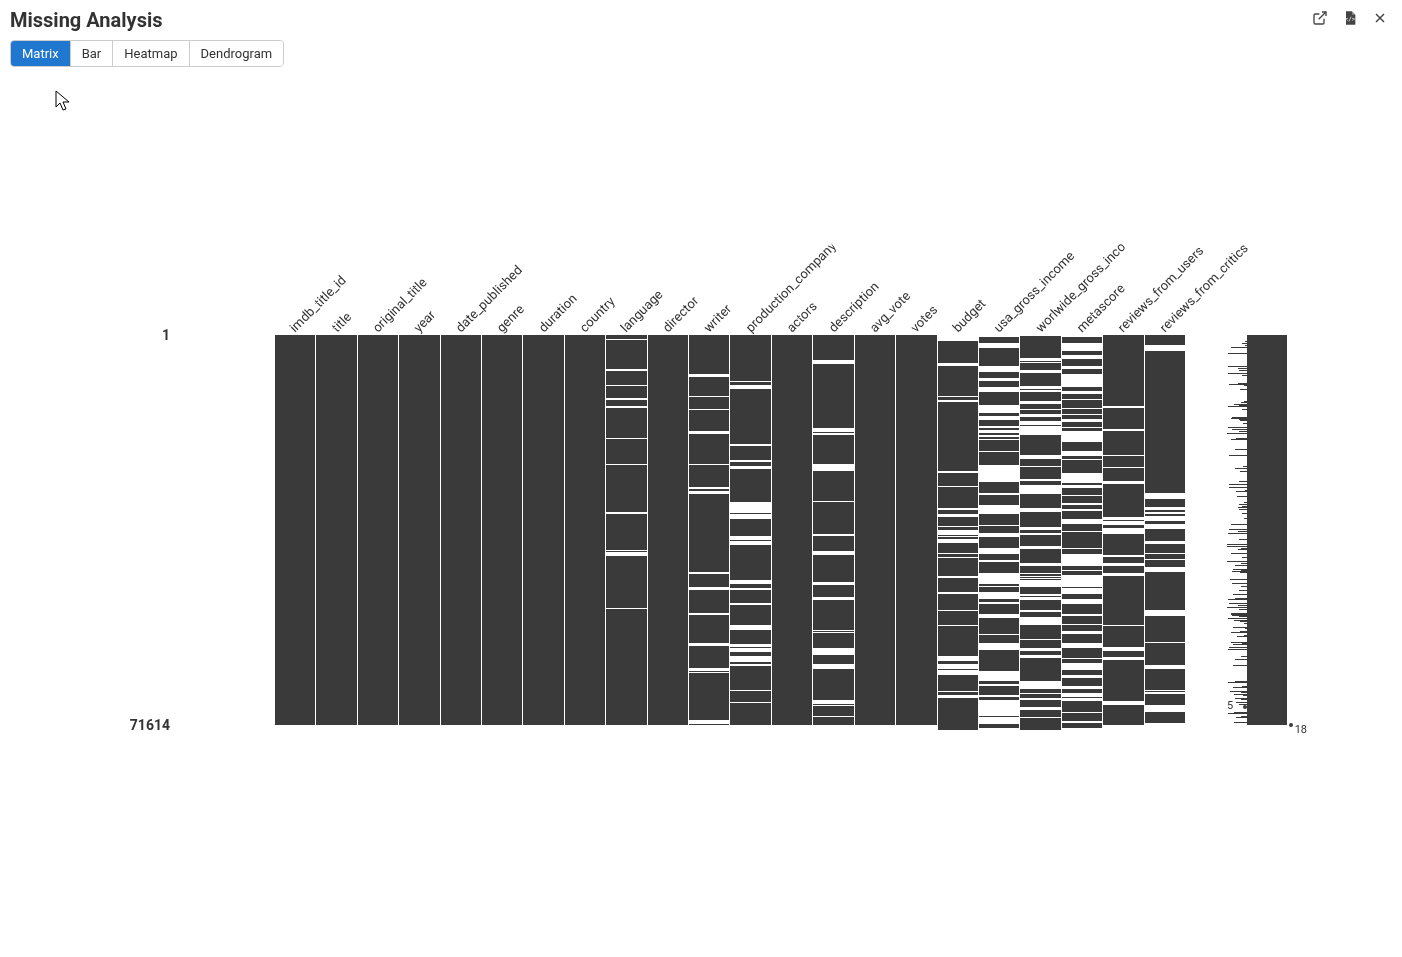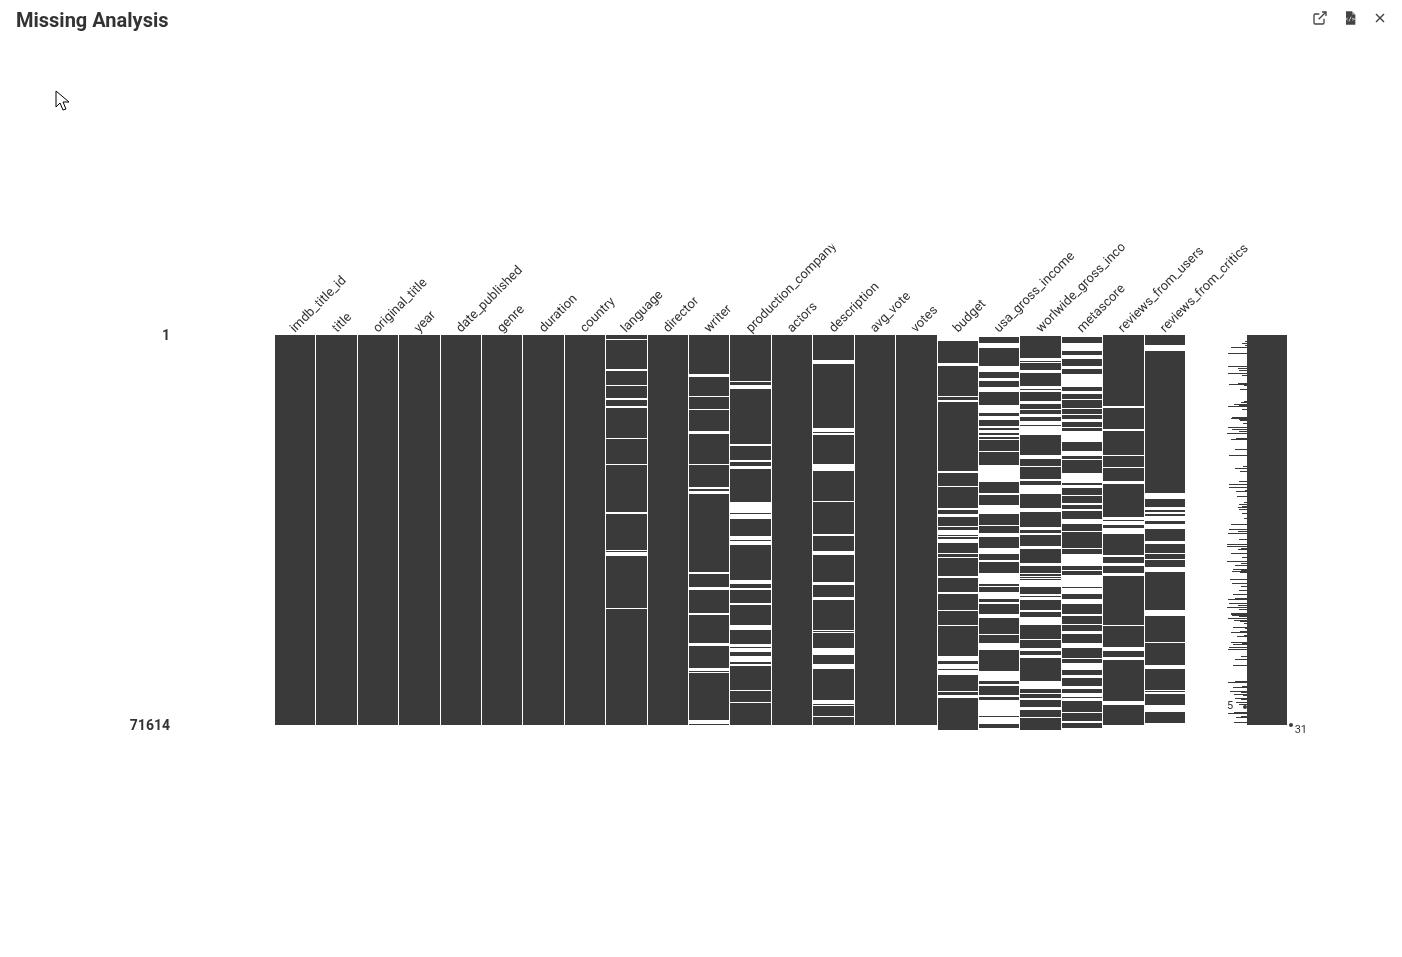--- a/index.html
+++ b/index.html
@@ -1,19 +1,19 @@
 <!DOCTYPE html>
 <html><head>
 <meta charset="utf-8">
 <style>
   * { box-sizing: border-box; }
   html, body { margin: 0; padding: 0; font-family: "Segoe UI", Roboto, Arial, sans-serif; background: #fff; color: #333; }
   .container { width: 1402px; height: 957px; position: relative; padding: 8px 10px; }
   .header-row { display: flex; justify-content: space-between; align-items: flex-start; }
-  .title { font-size: 20px; font-weight: 700; color: #333; margin: 0 0 8px 6px; }
+  .title { font-size: 20px; font-weight: 700; color: #333; margin: 0 0 8px 0; }
   .header-actions { display: flex; gap: 14px; align-items: center; padding-right: 4px; padding-top: 2px; }
   .header-actions .icon-btn { cursor: pointer; color: #444; display: inline-flex; }
   .tabs { display: inline-flex; border: 1px solid #ccc; border-radius: 4px; overflow: hidden; }
   .tab { padding: 5px 11px; font-size: 13px; color: #333; background: #fff; border-right: 1px solid #ccc; cursor: pointer; user-select: none; }
   .tab:last-child { border-right: none; }
   .tab.active { background: #1f77d0; color: #fff; }
   .chart-wrap { position: absolute; left: 100px; top: 265px; width: 1100px; height: 470px; }
   .col-labels { position: absolute; left: 175px; top: 0; width: 910px; height: 70px; }
   .col-label { position: absolute; bottom: 0; font-size: 13px; color: #333; transform-origin: left bottom; transform: rotate(-45deg); white-space: nowrap; max-width: 120px; overflow: hidden; }
   .ytick { position: absolute; font-size: 14px; font-weight: 700; color: #333; text-align: right; }
@@ -52,20 +52,26 @@
       </span>
       <span class="icon-btn">
         <svg width="16" height="16" viewBox="0 0 24 24" fill="none" stroke="currentColor" stroke-width="2">
             <line x1="18" y1="6" x2="6" y2="18"></line>
             <line x1="6" y1="6" x2="18" y2="18"></line>
           </svg>
       </span>
     </div>
   </div>
 
+  <div class="tabs">
+    <div class="tab active">Matrix</div>
+    <div class="tab">Bar</div>
+    <div class="tab">Heatmap</div>
+    <div class="tab">Dendrogram</div>
+  </div>
 
   <div class="chart-wrap">
     <div class="col-labels" id="col-labels">
         <div class="col-label" style="left: 22.225px;">imdb_title_id</div>
         <div class="col-label" style="left: 63.6341px;">title</div>
         <div class="col-label" style="left: 105.043px;">original_title</div>
         <div class="col-label" style="left: 146.452px;">year</div>
         <div class="col-label" style="left: 187.861px;">date_published</div>
         <div class="col-label" style="left: 229.27px;">genre</div>
         <div class="col-label" style="left: 270.68px;">duration</div>
@@ -830,21 +836,21 @@
           <div class="spark-line" style="top: 132.73px; width: 11.9897px;"></div>
           <div class="spark-line" style="top: 103.362px; width: 11.0347px;"></div>
           <div class="spark-line" style="top: 94.3037px; width: 15.3591px;"></div>
           <div class="spark-line" style="top: 296.091px; width: 6.98134px;"></div>
           <div class="spark-line" style="top: 209.089px; width: 19.5466px;"></div>
           <div class="spark-line" style="top: 97.7389px; width: 19.8062px;"></div>
         </div>
       <div class="spark-dot" style="left:16px; top:370px;"></div>
       <div class="spark-dot" style="right:-6px; top:388px;"></div>
       <div class="spark-label" style="left:0px; top:364px;">5</div>
-      <div class="spark-label" style="right:-20px; top:388px;">31</div>
+      <div class="spark-label" style="right:-20px; top:388px;">18</div>
     </div>
   </div>
 
   <svg class="cursor" width="18" height="22" viewBox="0 0 18 22">
     <path d="M1 1 L1 17 L5 13 L8 20 L11 19 L8 12 L14 12 Z" fill="#fff" stroke="#000" stroke-width="1"></path>
   </svg>
 
 </div>
 
 </body></html>

